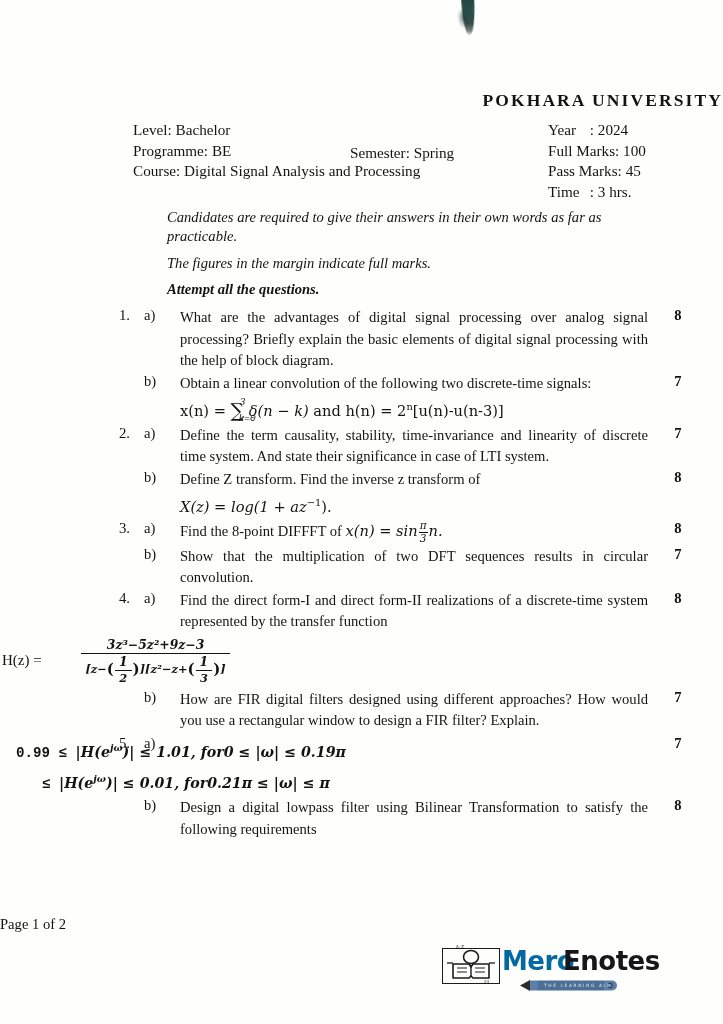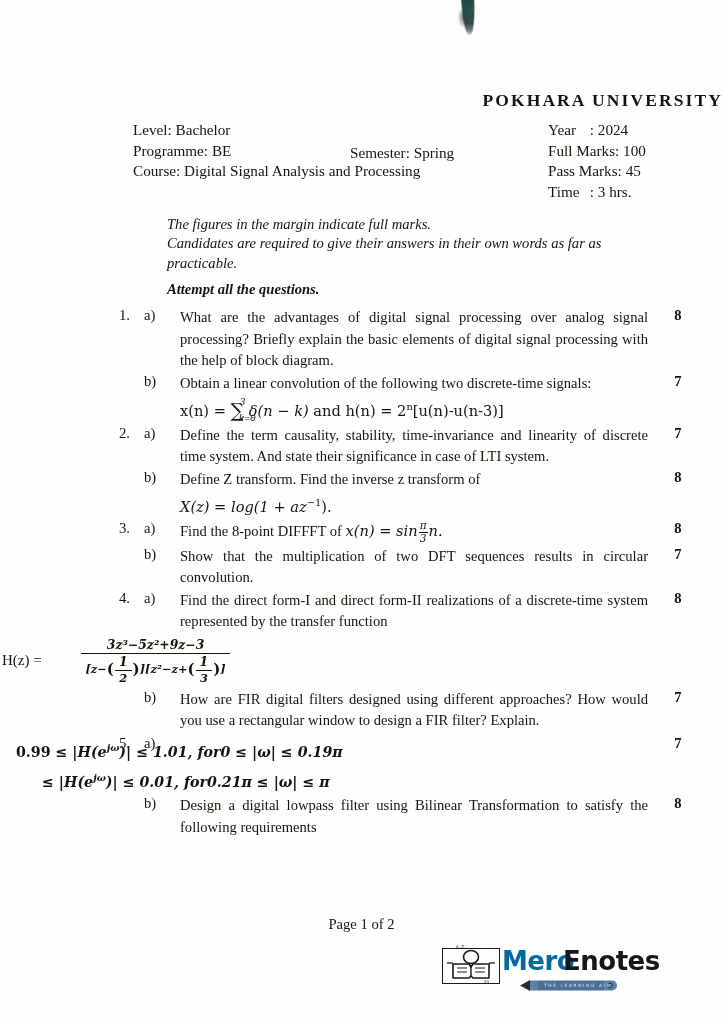--- a/index.html
+++ b/index.html
@@ -205,34 +205,34 @@
     font-weight: bold;
   }
 
   .spec-line {
     font-family: "DejaVu Serif", serif;
     font-weight: bold;
     font-size: 14.2px;
     white-space: nowrap;
     line-height: 25px;
   }
-  .spec-line .rm { font-style: normal; }
+  .spec-line .rm { font-style: normal; font-family: Liberation Mono, monospace; }
   .spec-line .it { font-style: italic; }
   .spec-wrap { margin-left: 16px; margin-top: 3px; }
   .spec-wrap .l2 { margin-left: 26px; }
 
   .abs { font-style: normal; }
 
   
   .page-footer {
     position: absolute;
     top: 916px;
     left: 0;
     width: 723px;
-    text-align: center;
+    text-align: left;
     font-size: 14.6px;
   }
 
   
   .logo {
     position: absolute;
     left: 440px;
     top: 946px;
     width: 180px;
     height: 52px;
@@ -328,22 +328,22 @@
     </div>
     <div class="meta-row">
       <span class="meta-right">
         <span class="lbl">Time</span>
         <span>: 3 hrs.</span>
       </span>
     </div>
   </div>
 
   <div class="instructions">
+    <div class="ln">Candidates are required to give their answers in their own words as far as practicable.</div>
     <div class="ln gap">The figures in the margin indicate full marks.</div>
-    <div class="ln">Candidates are required to give their answers in their own words as far as practicable.</div>
     <div class="ln gap strong">Attempt all the questions.</div>
   </div>
 
   <div class="questions">
 
     <div class="q-block">
       <div class="q-part">
         <span class="qnum">1.</span>
         <span class="plabel">a)</span>
         <span class="marks">8</span>

